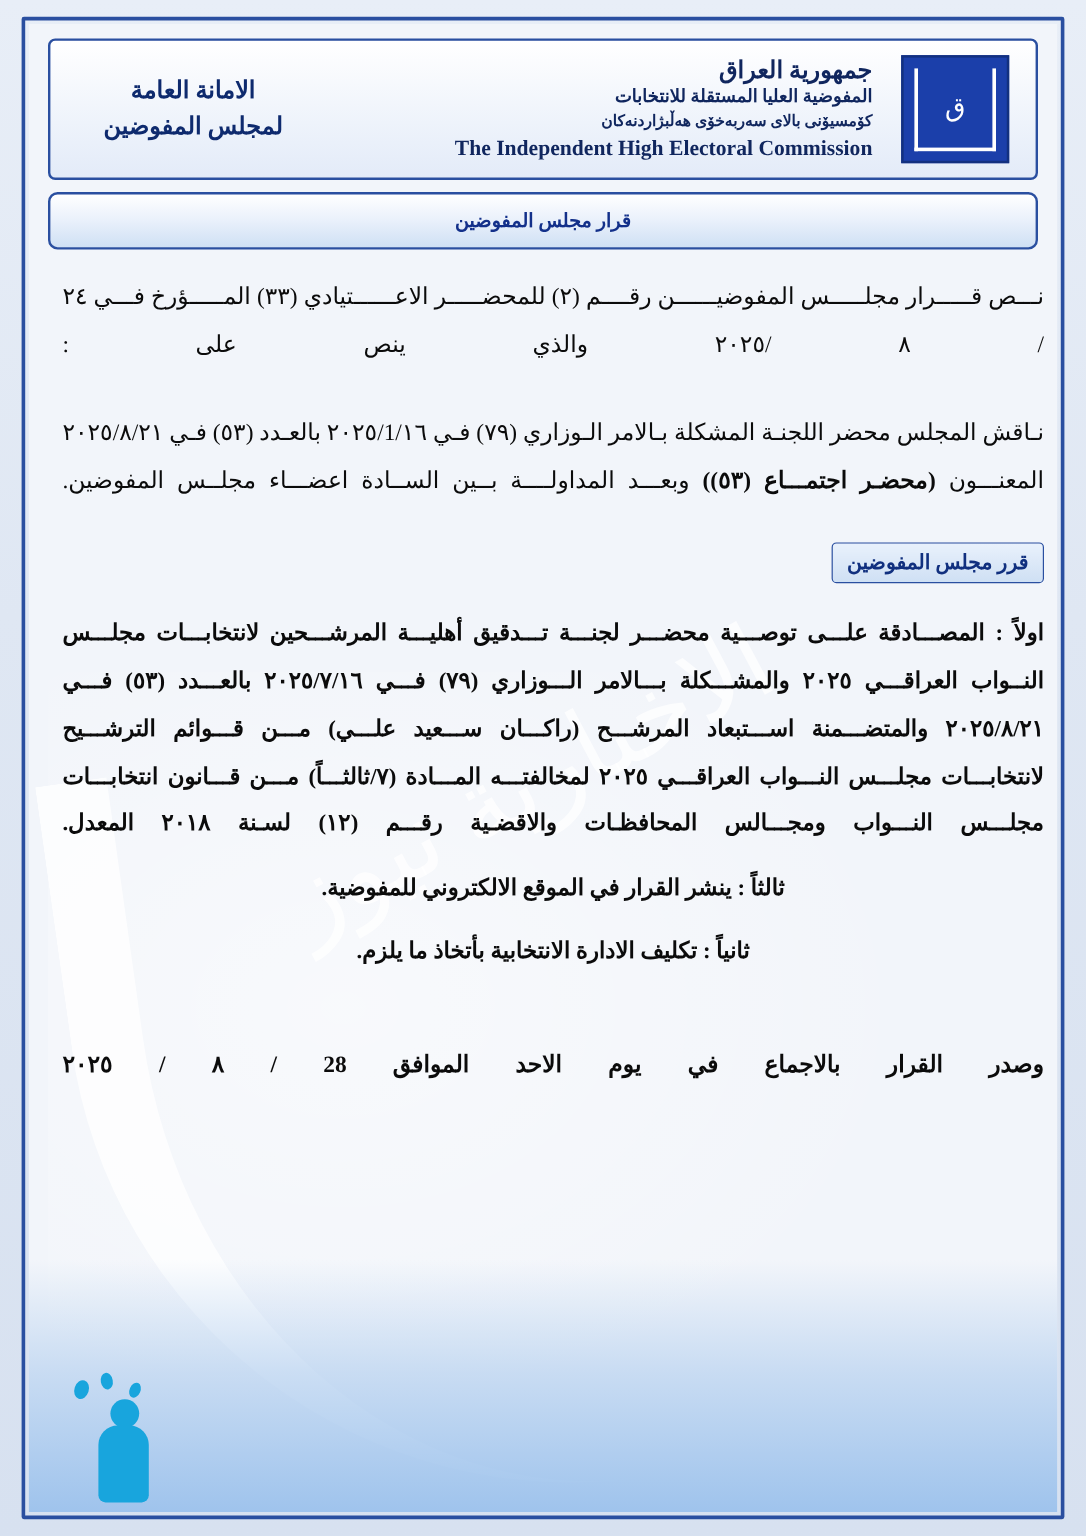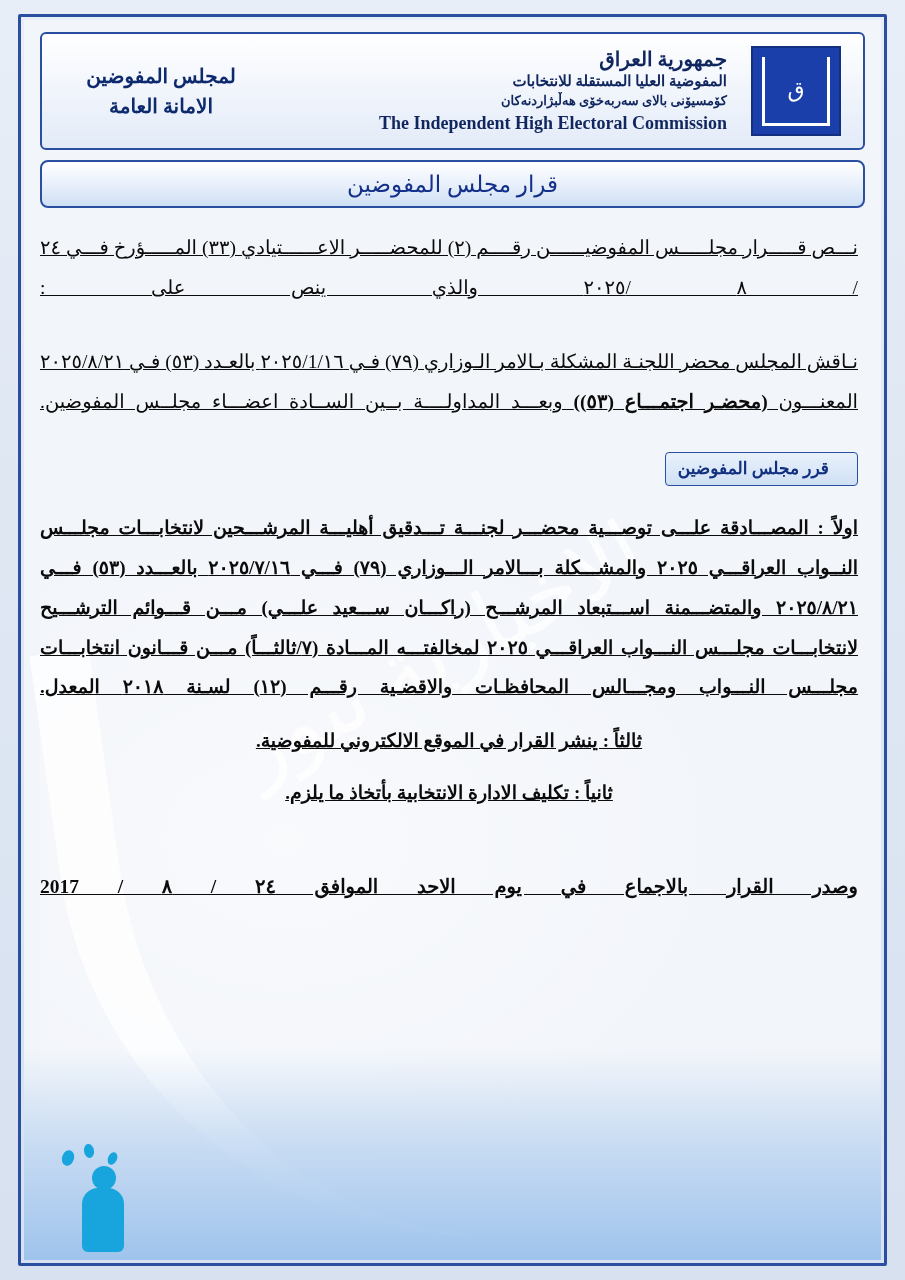--- a/index.html
+++ b/index.html
@@ -130,53 +130,52 @@
     left:40px;top:160px;
     width:825px;height:48px;
     border:2px solid #2a4fa0;
     border-radius:8px;
     background:linear-gradient(180deg,#ffffff 0%,#e9f0fb 50%,#cfe0f4 100%);
     box-sizing:border-box;
     display:flex;align-items:center;justify-content:center;
   }
   .title-bar span{
     color:#13308a;
-    font-size:23px;
-    font-weight:normal;
+    font-size:16px;
+    font-weight:bold;
   }
 
   
   .body-area{
     position:absolute;
-    left:40px;top:228px;
+    left:52px;top:228px;
     width:818px;
     color:#0b0b0b;
     text-align:justify;
     text-align-last:justify;
     direction:rtl;
-    text-decoration:underline;
   }
   .para{
     font-size:19.5px;
     line-height:2.05;
     margin:0 0 26px 0;
   }
   .para-intro{ text-align-last:justify; }
   .para-2{ margin-top:34px; }
   .bold{font-weight:bold;}
 
   .decision-badge{
     display:inline-block;
     background:linear-gradient(180deg,#e9f1fc 0%,#cfe0f4 100%);
     border:1.5px solid #2a4fa0;
     border-radius:4px;
     color:#11307f;
     font-weight:bold;
     font-size:17px;
-    padding:5px 28px 6px 12px;
+    padding:5px 12px 6px 12px;
     margin:4px 0 22px 0;
   }
   .badge-wrap{text-align:right;}
 
   .clause{
     font-size:19px;
     font-weight:bold;
     line-height:2.1;
     margin:0 0 14px 0;
     text-align:justify;
@@ -229,22 +228,22 @@
   <div class="outer-border"></div>
   <div class="inner-white"></div>
 
   <div class="wm wm-swoosh"></div>
   <div class="wm-arc"></div>
   <div class="wm-text">الاخبارية نيوز</div>
   <div class="wm-blue-band"></div>
 
   <div class="header-box">
     <div class="hdr-right">
+      <div>الامانة العامة</div>
       <div>لمجلس المفوضين</div>
-      <div>الامانة العامة</div>
     </div>
     <div class="hdr-center">
       <div class="hdr-ar1">جمهورية العراق</div>
       <div class="hdr-ar2">المفوضية العليا المستقلة للانتخابات</div>
       <div class="hdr-ku">کۆمسیۆنی بالای سەربەخۆی هەڵبژاردنەکان</div>
       <div class="hdr-en">The Independent High Electoral Commission</div>
     </div>
     <div class="logo-box">
       <div class="logo-inner">ق</div>
     </div>
@@ -261,21 +260,21 @@
     <p class="para para-2"><span>نـاقش المجلس محضر اللجنـة المشكلة بـالامر الـوزاري (٧٩) فـي ٢٠٢٥/1/١٦ بالعـدد (٥٣) فـي ٢٠٢٥/٨/٢١ المعنـــون </span><span class="bold">(محضـر اجتمـــاع (٥٣))</span><span> وبعـــد المداولــــة بــين الســادة اعضـــاء مجلــس المفوضين.</span></p>
 
     <div class="badge-wrap">
       <span class="decision-badge">قرر مجلس المفوضين</span>
     </div>
 
     <p class="clause">اولاً : المصـــادقة علـــى توصـــية محضـــر لجنـــة تـــدقيق أهليـــة المرشـــحين لانتخابـــات مجلـــس النــواب العراقـــي ٢٠٢٥ والمشـــكلة بـــالامر الـــوزاري (٧٩) فـــي ٢٠٢٥/٧/١٦ بالعـــدد (٥٣) فـــي ٢٠٢٥/٨/٢١ والمتضـــمنة اســـتبعاد المرشـــح (راكـــان ســـعيد علـــي) مـــن قـــوائم الترشـــيح لانتخابـــات مجلـــس النـــواب العراقـــي ٢٠٢٥ لمخالفتـــه المـــادة (٧/ثالثـــاً) مـــن قـــانون انتخابـــات مجلـــس النـــواب ومجـــالس المحافظـات والاقضـية رقـــم (١٢) لسـنة ٢٠١٨ المعدل.</p>
     <p class="clause clause-short">ثالثاً : ينشر القرار في الموقع الالكتروني للمفوضية.</p>
     <p class="clause clause-short">ثانياً : تكليف الادارة الانتخابية بأتخاذ ما يلزم.</p>
 
-    <p class="closing">وصدر القرار بالاجماع في يوم الاحد الموافق ٢٤ / ٨ / 2017</p>
+    <p class="closing">وصدر القرار بالاجماع في يوم الاحد الموافق 28 / ٨ / ٢٠٢٥</p>
   </div>
 
   <div class="bottom-logo">
     <div class="bl-drop bl-s1"></div>
     <div class="bl-drop bl-s2"></div>
     <div class="bl-drop bl-s3"></div>
     <div class="bl-head"></div>
     <div class="bl-body"></div>
   </div>
 

